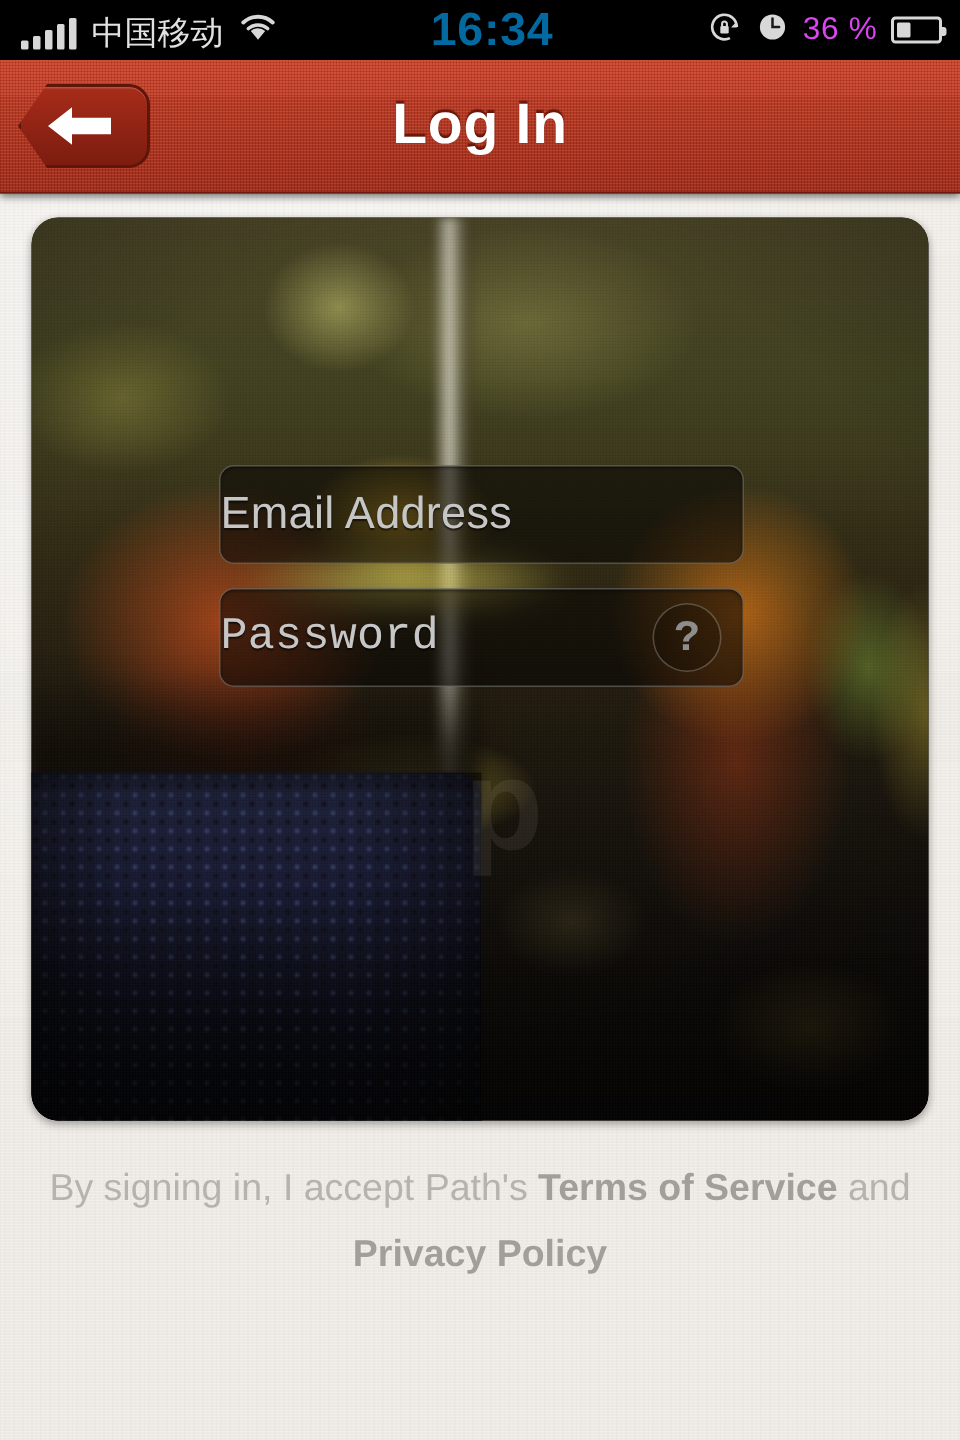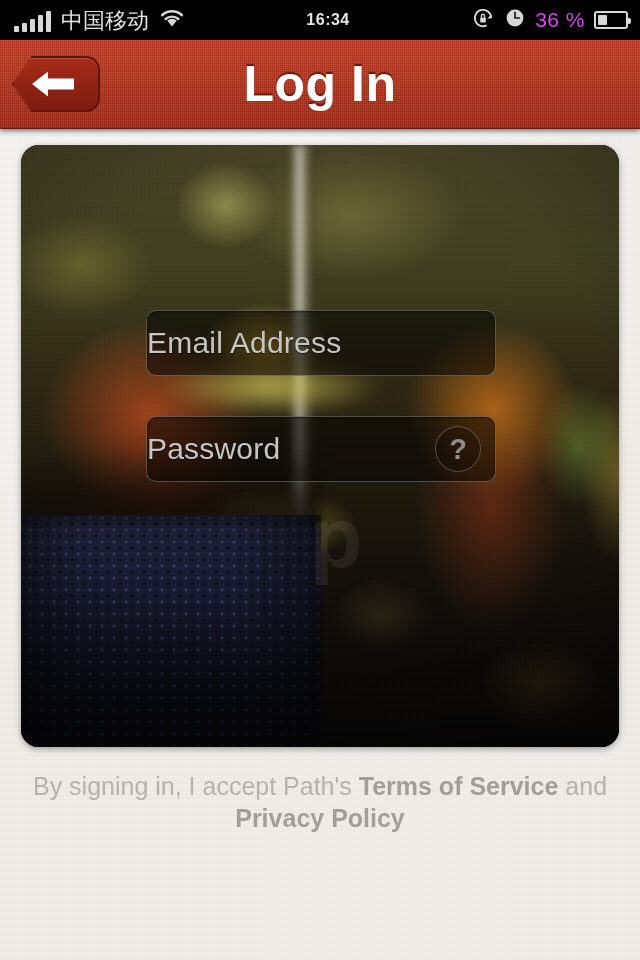--- a/index.html
+++ b/index.html
@@ -75,23 +75,23 @@
   .signal-bars i:nth-child(4) { height: 17px; }
   .signal-bars i:nth-child(5) { height: 21px; }
   .carrier {
     font-size: 22px;
     letter-spacing: 0px;
     color: #e2e2e2;
     font-weight: normal;
     line-height: 1;
   }
   .sb-time {
-    font-size: 16px;
+    font-size: 31px;
     font-weight: bold;
-    color: #e5e5e5;
+    color: #0369a1;
     letter-spacing: 0.5px;
   }
   .battery-pct {
     font-size: 21px;
     color: #d946ef;
     letter-spacing: 0.5px;
   }
   .battery-shell {
     position: relative;
     width: 34px;
@@ -132,21 +132,21 @@
     box-shadow: 0 2px 5px rgba(0,0,0,0.5);
     border-bottom: 1px solid #6d1a0e;
   }
   #nav-title {
     position: absolute;
     left: 0; right: 0;
     top: 50%;
     transform: translateY(-50%);
     text-align: center;
     color: #ffffff;
-    font-size: 50px;
+    font-size: 38px;
     font-weight: bold;
     letter-spacing: 0.5px;
     text-shadow: 0 -2px 1px rgba(90,15,5,0.85);
   }
   #back-button {
     position: absolute;
     left: 12px;
     top: 16px;
     width: 88px;
     height: 56px;
@@ -311,21 +311,21 @@
     height: 66px;
     border-radius: 10px;
     border: 1px solid rgba(255,255,255,0.26);
     background: rgba(8,6,4,0.56);
     box-shadow: inset 0 1px 2px rgba(0,0,0,0.5);
     display: flex;
     align-items: center;
     box-sizing: border-box;
     cursor: text;
   }
-  #field-password { margin-top: 40px; }
+  #field-password { margin-top: 16px; font-family: Liberation Mono, monospace; }
   .field-input {
     flex: 1 1 auto;
     font-size: 30px;
     color: #c6c6c6;
     letter-spacing: 0.2px;
     white-space: nowrap;
     overflow: hidden;
     text-shadow: 0 1px 1px rgba(0,0,0,0.6);
   }
   #help-button {
@@ -349,21 +349,21 @@
 
   
   #legal-footer {
     position: absolute;
     left: 0;
     top: 770px;
     width: 640px;
     text-align: center;
     z-index: 15;
     font-size: 25px;
-    line-height: 32px;
+    line-height: 44px;
     color: #b6b2ad;
     padding: 0 28px;
     box-sizing: border-box;
   }
   #legal-footer .legal-link {
     font-weight: bold;
     color: #a29e99;
     cursor: pointer;
   }
 </style>

